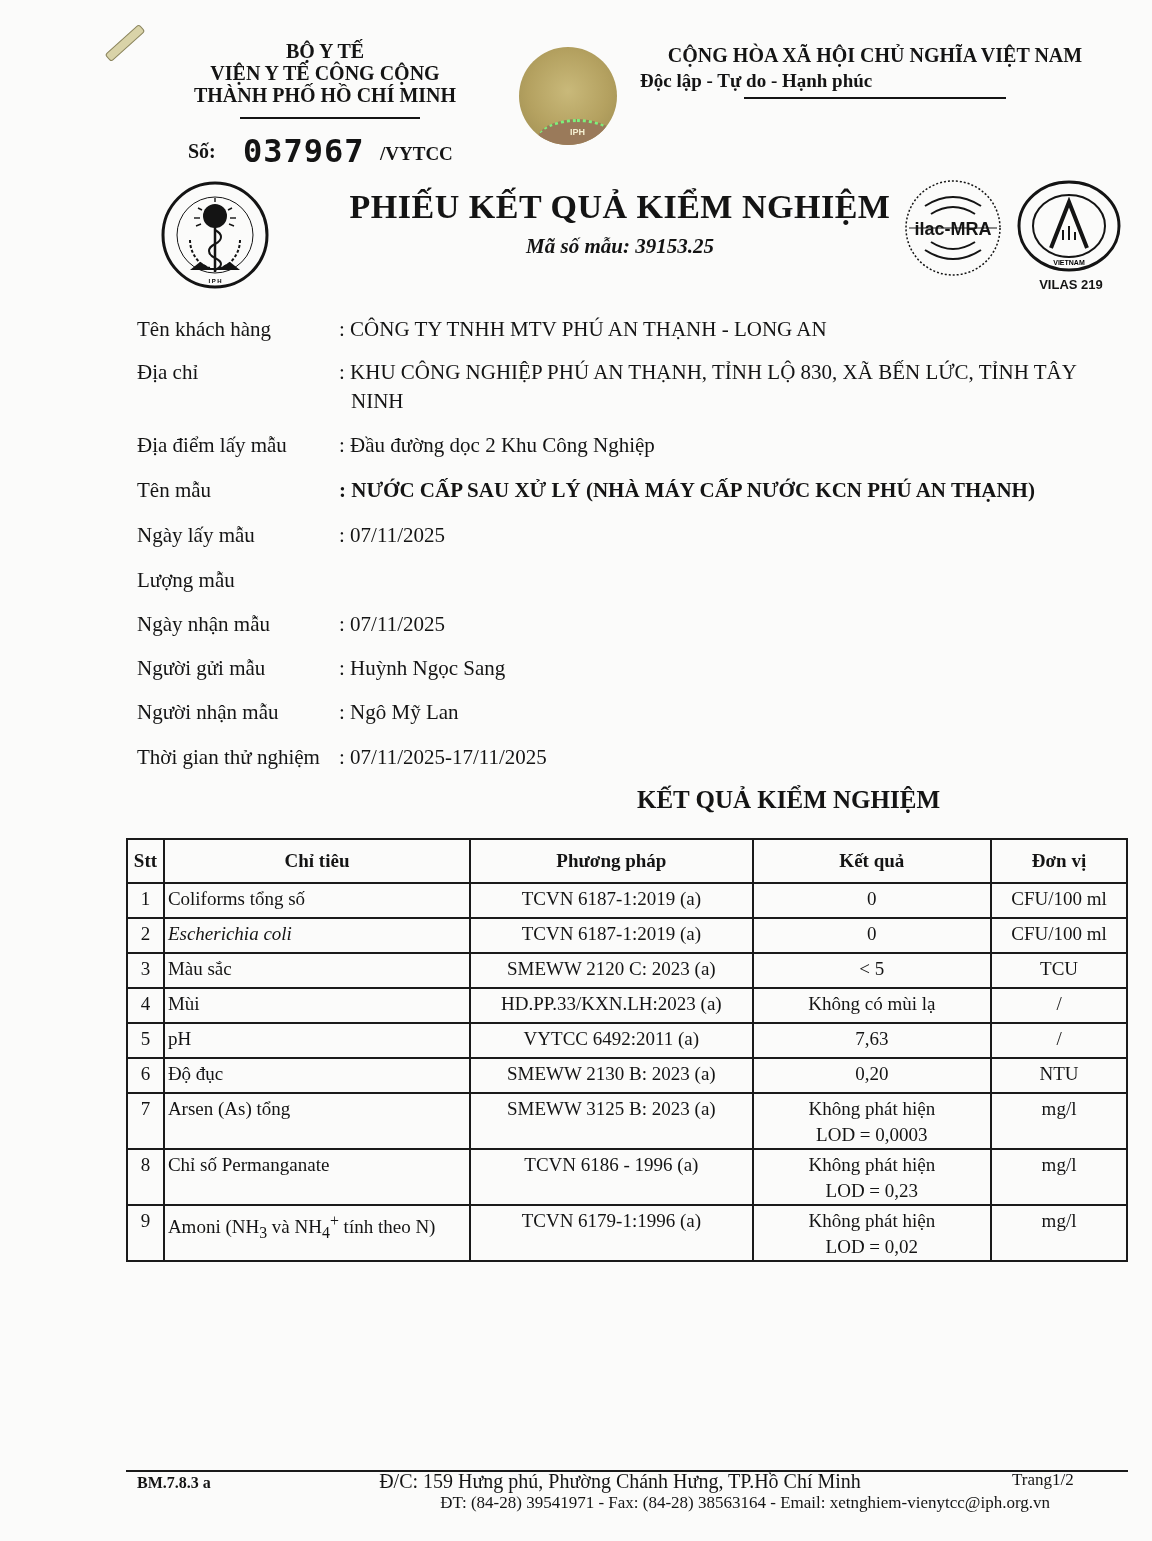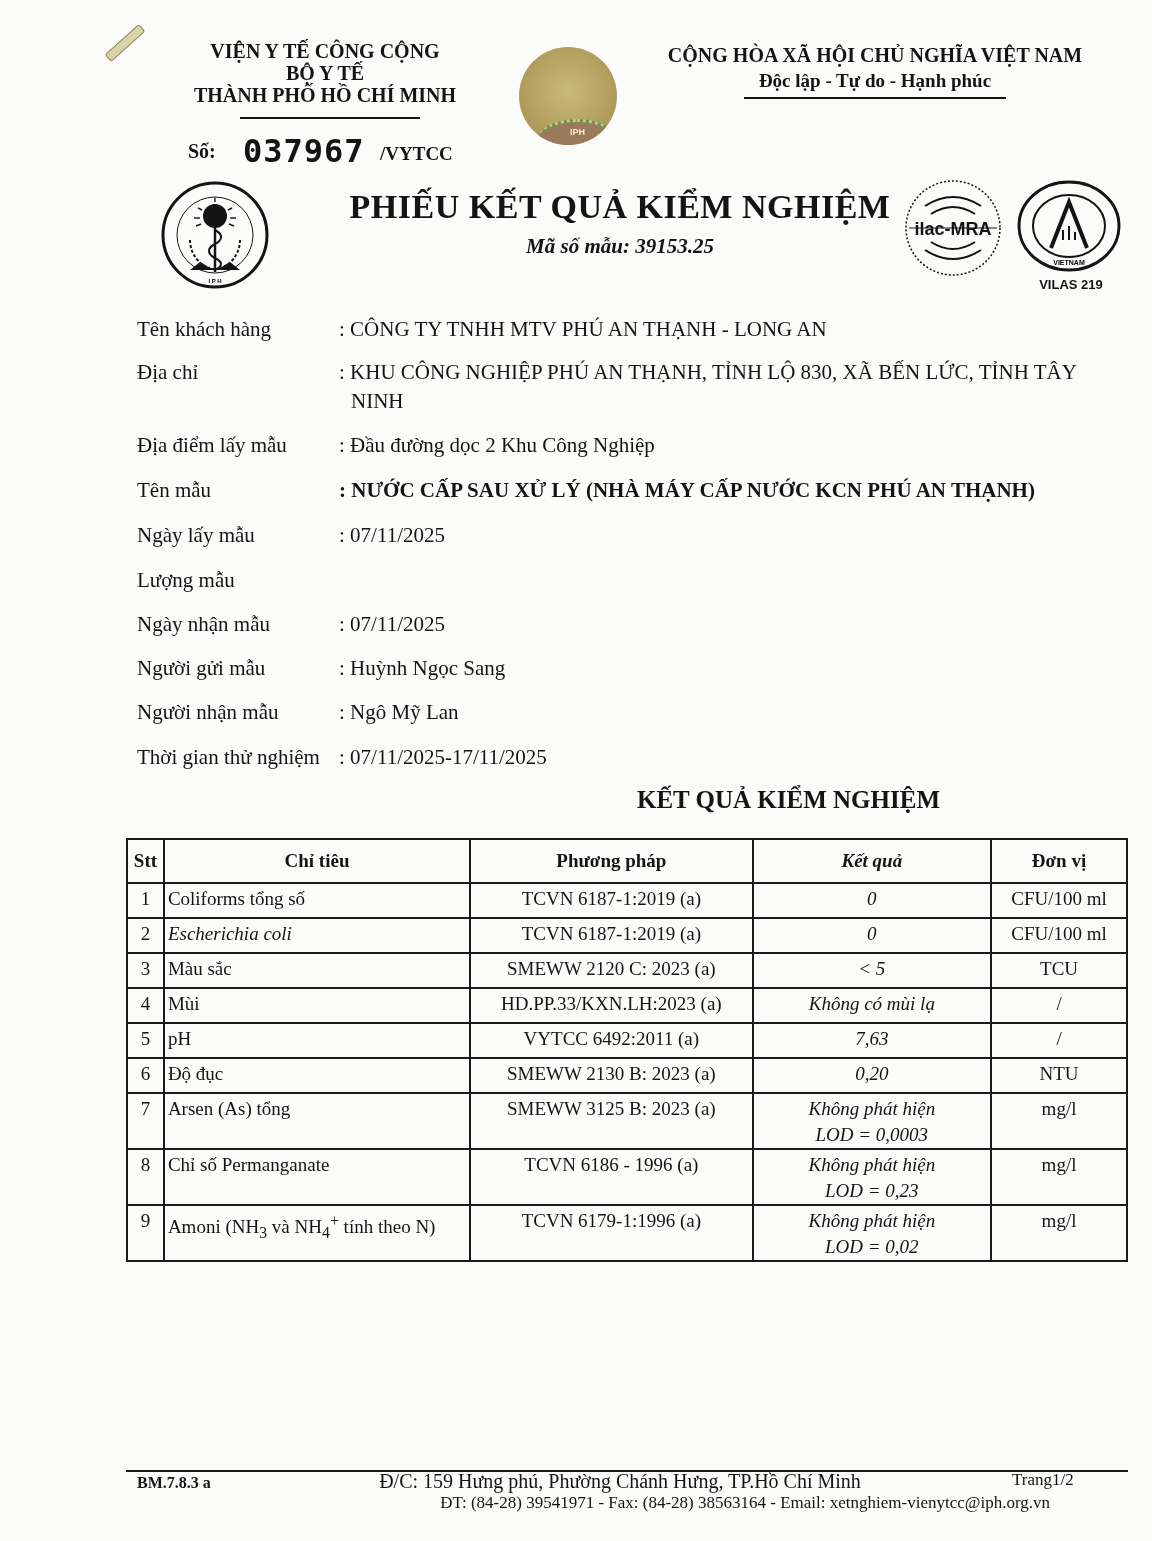--- a/index.html
+++ b/index.html
@@ -29,21 +29,21 @@
   
   .holo { left: 519px; top: 47px; width: 98px; height: 98px; border-radius: 50%;
     background: radial-gradient(circle at 50% 45%, #c9b97a 0%, #b4a160 55%, #9a8a4f 100%);
     overflow: hidden; }
   .holo-band { position: absolute; left: 18px; top: 72px; width: 80px; height: 40px; border-radius: 50% 50% 0 0;
     background: #9a7a5a; border-top: 3px dotted #7cf27c; }
   .holo-text { position: absolute; left: 44px; top: 80px; font-family: "Liberation Sans", sans-serif; font-size: 9px; font-weight: bold; color: #f4efd0; padding-left: 7px; }
 
   
   .nation { left: 640px; top: 44px; width: 470px; font-weight: bold; font-size: 20px; text-align: center; }
-  .motto { left: 640px; top: 70px; width: 470px; font-weight: bold; font-size: 19px; text-align: center; }
+  .motto { left: 640px; top: 70px; width: 470px; font-weight: bold; font-size: 19px; text-align: left; }
   .motto-underline { left: 744px; top: 97px; width: 262px; height: 2px; background: #141414; }
 
   
   .logo-iph { left: 160px; top: 180px; width: 110px; height: 110px; }
   .logo-ilac { left: 903px; top: 178px; width: 100px; height: 100px; }
   .logo-boa { left: 1017px; top: 180px; width: 104px; height: 92px; }
   .vilas { left: 1026px; top: 277px; width: 90px; text-align: center; font-family: "Liberation Sans", sans-serif; font-weight: bold; font-size: 13px; }
 
   
   .doc-title { left: 300px; top: 188px; width: 640px; text-align: center; font-weight: bold; font-size: 34px; letter-spacing: 0.5px; }
@@ -59,39 +59,39 @@
 
   
   table.results { position: absolute; left: 126px; top: 838px; width: 1002px; border-collapse: collapse; font-size: 19px; }
   table.results th, table.results td { border: 2px solid #1a1a1a; padding: 0 3px; vertical-align: top; }
   table.results th { height: 42px; font-weight: bold; vertical-align: middle; }
   table.results td { height: 31px; line-height: 26px; padding-top: 2px; }
   table.results tr.tall td { height: 48px; }
   .c-stt { width: 29px; text-align: center; border-radius: 6px; }
   .c-name { width: 302px; text-align: left; }
   .c-method { width: 276px; text-align: center; }
-  .c-result { width: 234px; text-align: center; font-style: italic; }
+  .c-result { width: 234px; text-align: center; }
   .c-unit { width: 129px; text-align: center; }
   .italic { font-style: italic; }
 
   
   .footer-rule { left: 126px; top: 1470px; width: 1002px; height: 2px; background: #1a1a1a; }
   .footer-code { left: 137px; top: 1474px; font-weight: bold; font-size: 16px; }
   .footer-addr { left: 300px; top: 1470px; width: 640px; text-align: center; font-size: 20px; }
   .footer-page { left: 1012px; top: 1470px; font-size: 17px; }
   .footer-contact { left: 200px; top: 1493px; width: 850px; text-align: right; font-size: 17px; }
 </style>
 </head>
 <body>
 
 <div class="abs clip"></div>
 
 <div class="abs org-block">
+  <div>BỘ Y TẾ</div>
   <div>VIỆN Y TẾ CÔNG CỘNG</div>
-  <div>BỘ Y TẾ</div>
   <div>THÀNH PHỐ HỒ CHÍ MINH</div>
 </div>
 <div class="abs org-underline"></div>
 <div class="abs so-label">Số:</div>
 <div class="abs so-number">037967</div>
 <div class="abs so-suffix">/VYTCC</div>
 
 <div class="abs holo">
   <div class="holo-band"></div>
   <span class="holo-text">IPH</span>

